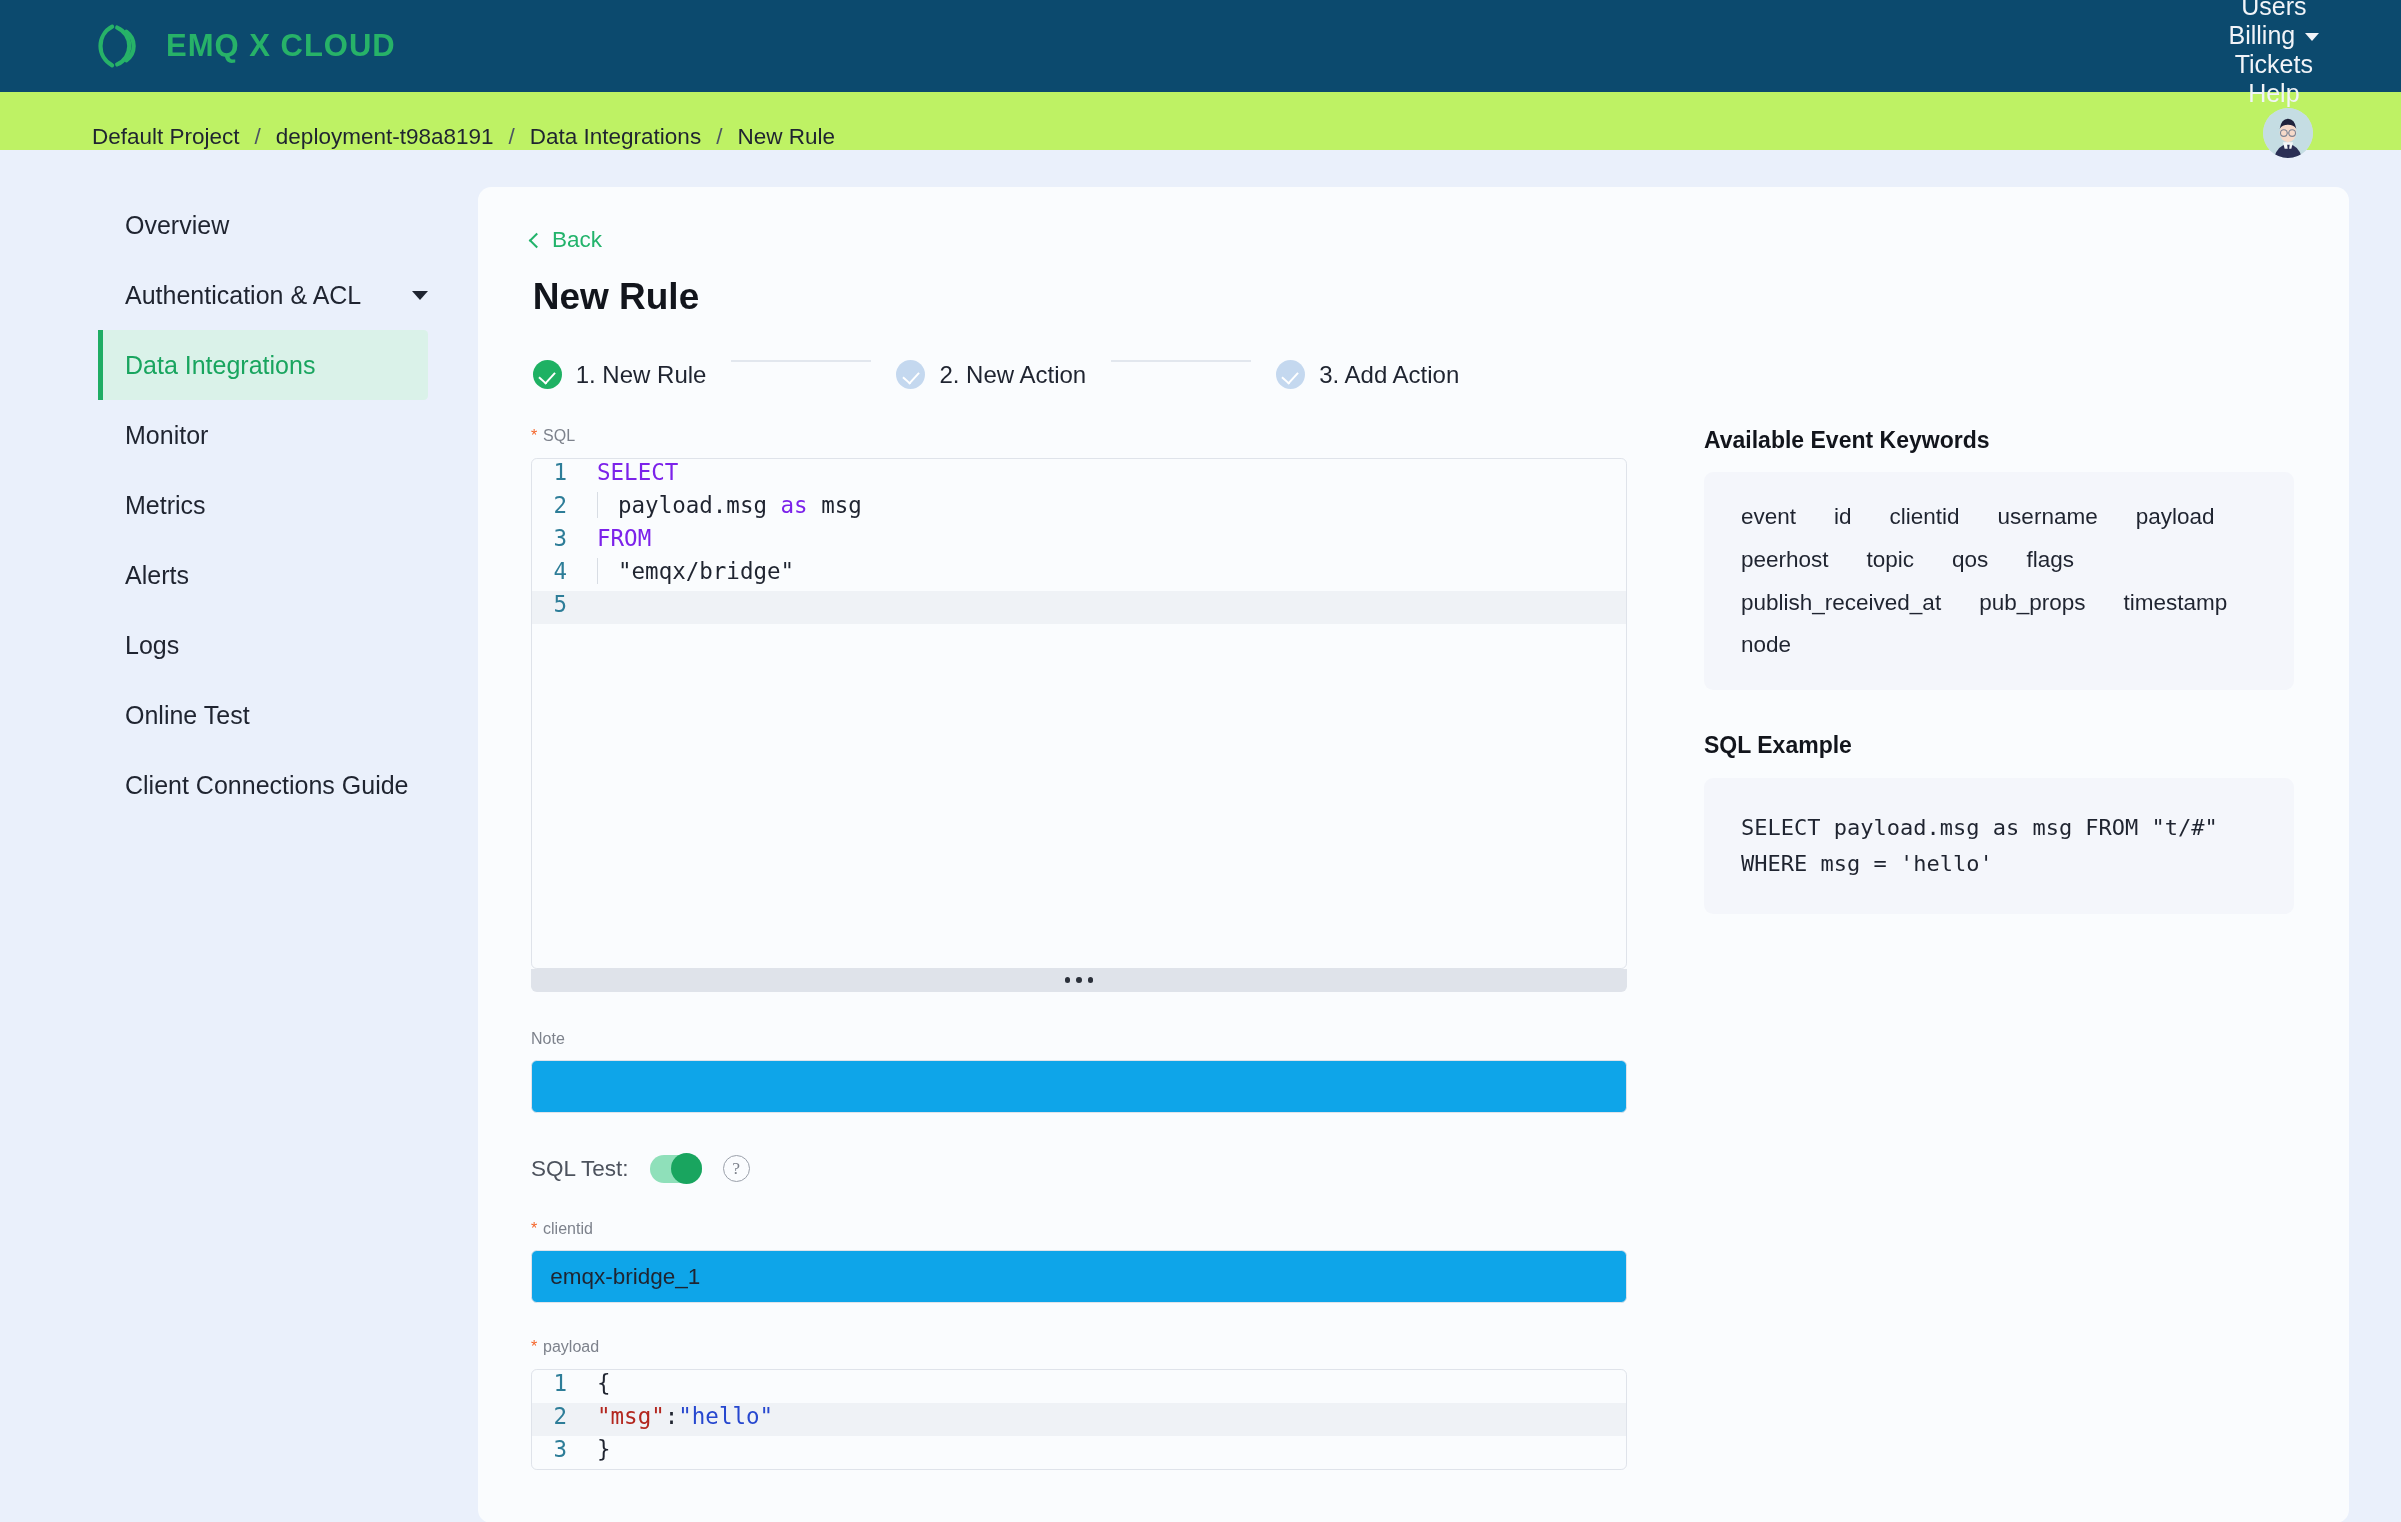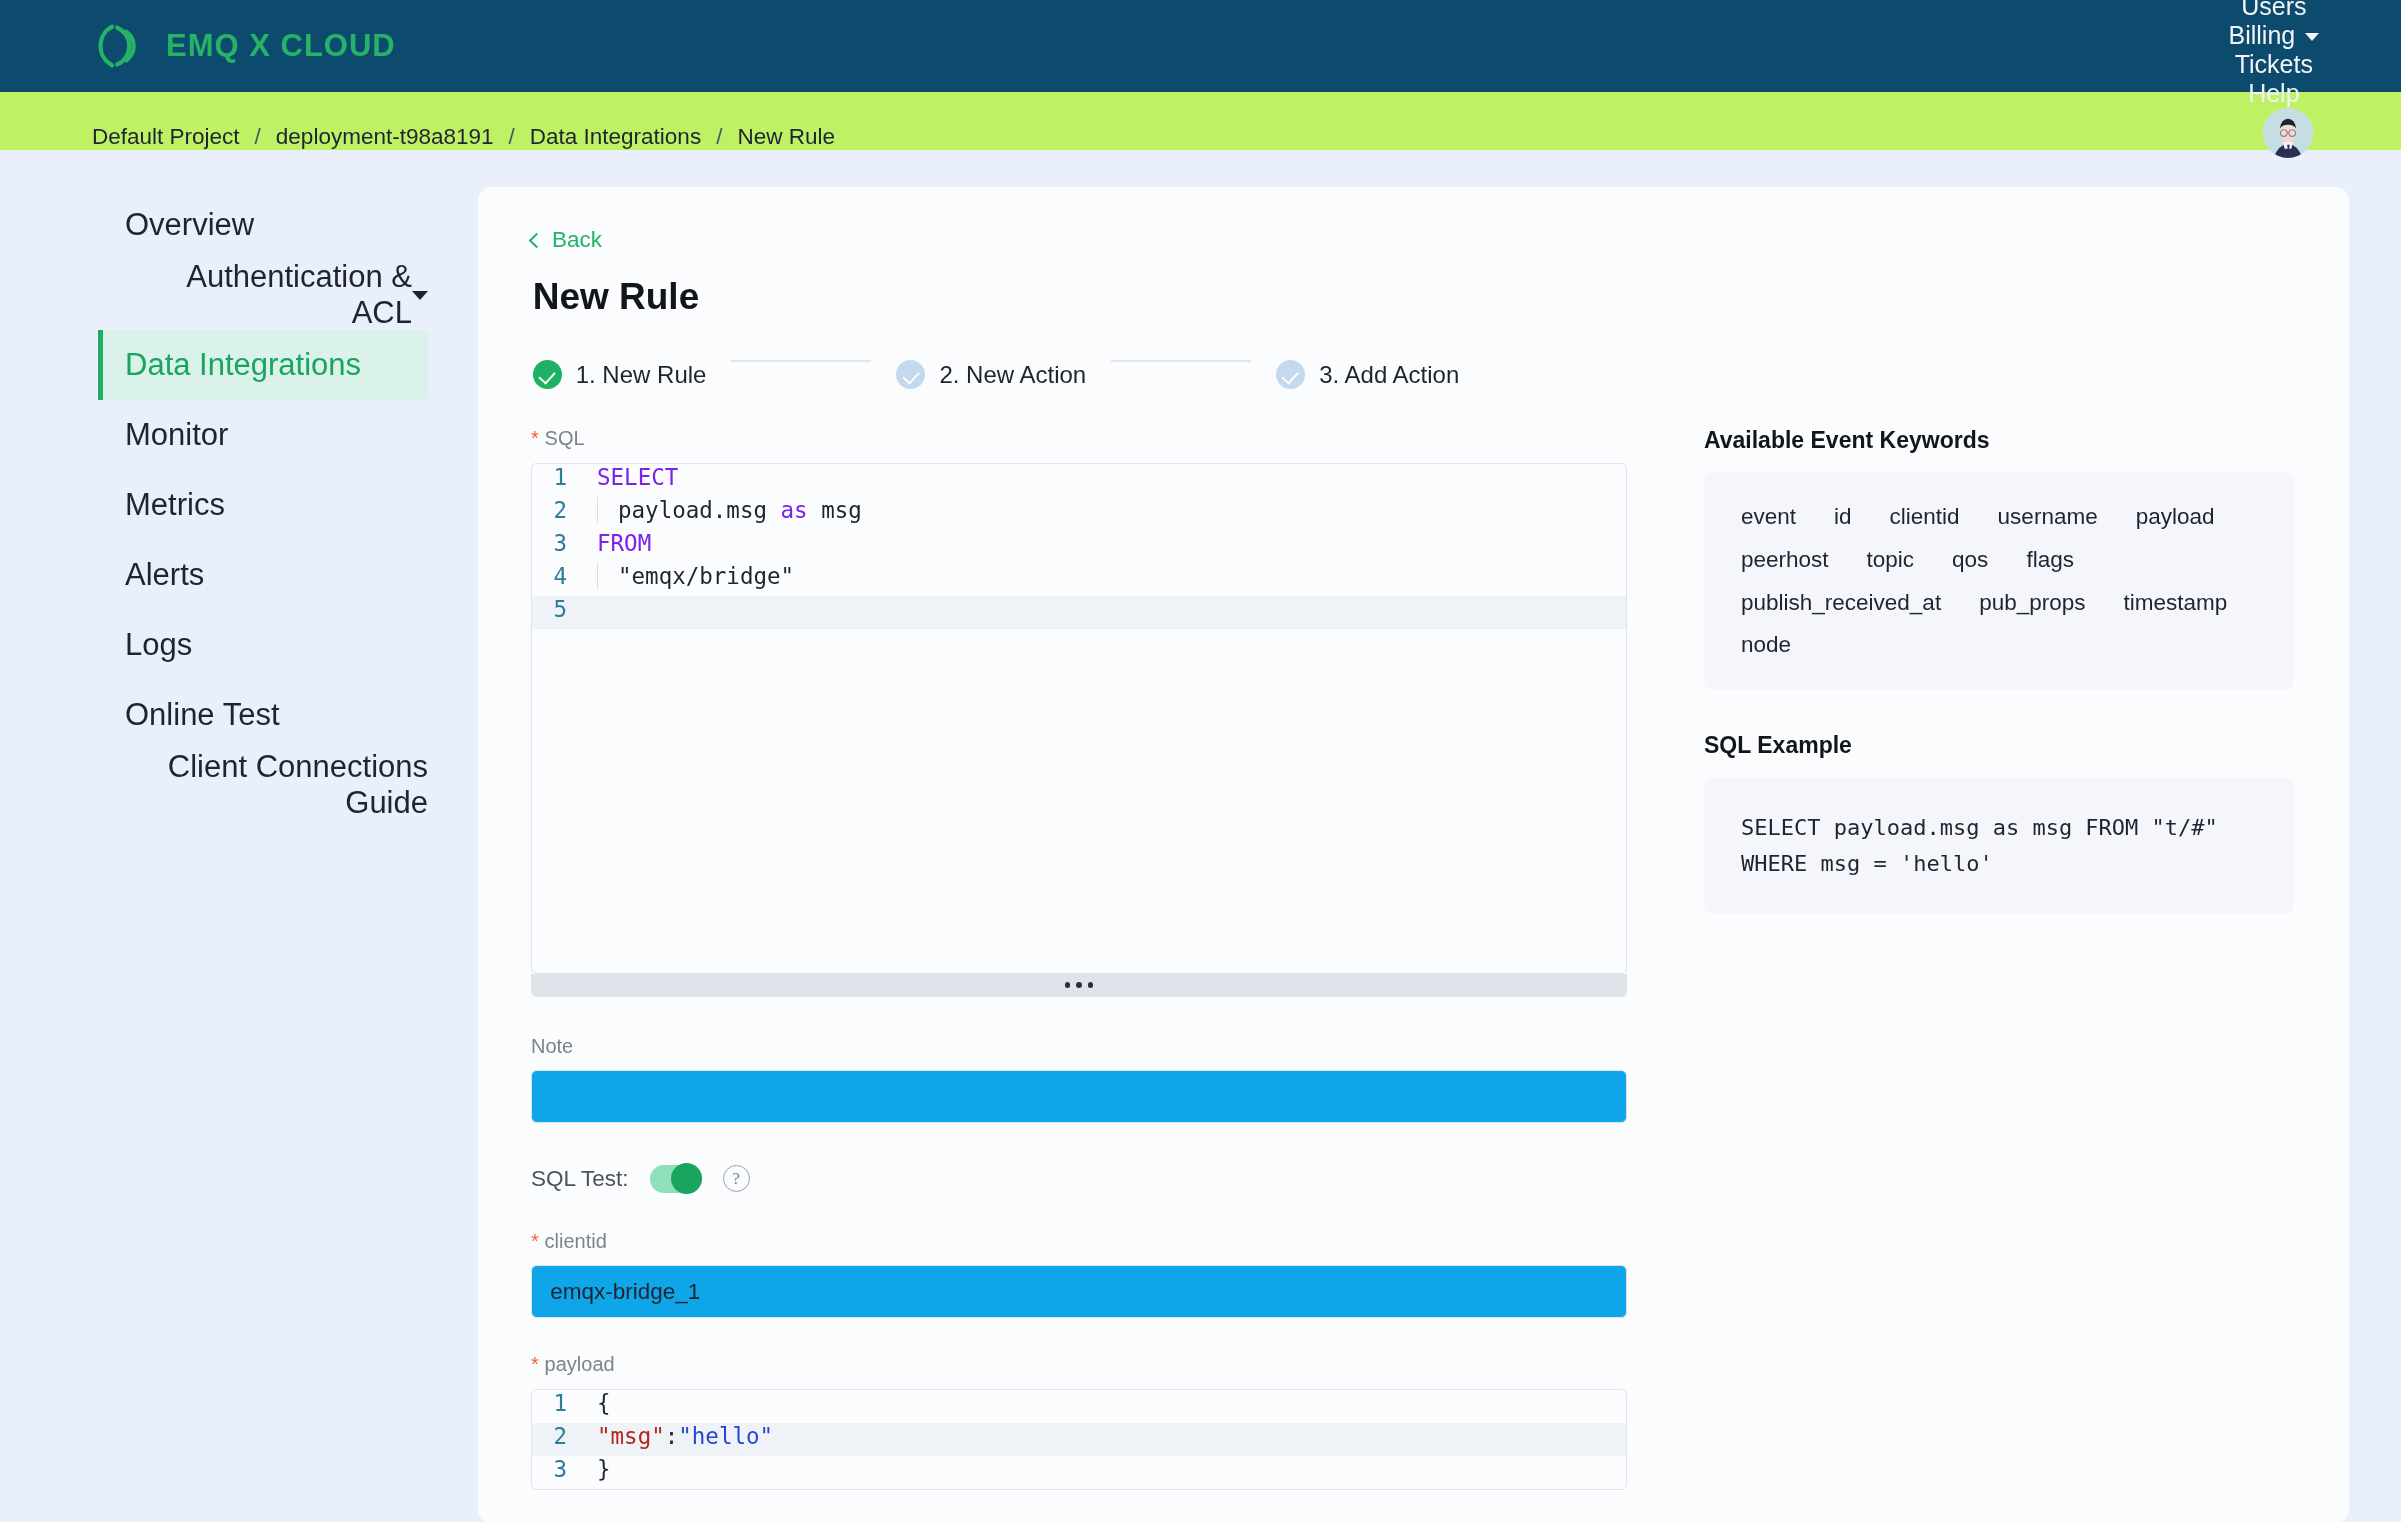--- a/index.html
+++ b/index.html
@@ -49,21 +49,21 @@
   .crumb.last { cursor: default; }
   .crumb-sep { font-size: 22.5px; color: #4c5563; margin: 0 15px; }
 
   
   .body-wrap { display: flex; height: calc(1523px - 92px - 58px); }
 
   .sidebar { width: 478px; flex: none; padding-top: 40px; }
   .side-item {
     height: 70px; display: flex; align-items: center;
     padding-left: 22px; margin-left: 98px; margin-right: 50px;
-    font-size: 31px; color: #1f2430; cursor: pointer;
+    font-size: 25px; color: #1f2430; cursor: pointer;
     border-left: 5.8px solid transparent; position: relative; text-align: right;
   }
   .side-item.active {
     background: #daf2e9; color: #19a55f;
     border-left-color: #1fad64; border-radius: 0 4.2px 4.2px 0;
   }
   .side-item .arrow {
     margin-left: auto; width: 0; height: 0;
     border-left: 8.3px solid transparent; border-right: 8.3px solid transparent;
     border-top: 9.2px solid #1f2430;
@@ -103,21 +103,21 @@
   }
   .step-label { font-size: 24px; color: #1f2430; white-space: nowrap; }
   .step-line { height: 1.7px; background: #e2e7ee; width: 140px; margin: 0 25px; }
 
   
   .cols { display: flex; gap: 77px; margin-top: 38px; }
   .col-left { width: 1096px; flex: none; }
   .col-right { flex: 1; }
 
   .field-label {
-    font-size: 20px; color: #7d828c; margin-bottom: 12.5px; display: block;
+    font-size: 16px; color: #7d828c; margin-bottom: 12.5px; display: block;
   }
   .req { color: #f4652a; margin-right: 5.8px; }
 
   
   .editor {
     border: 0.8px solid #dfe3ea; border-radius: 5.8px;
     background: #fafcfe; overflow: hidden;
   }
   .editor.sql { height: 511px; position: relative; }
   .code-line {

